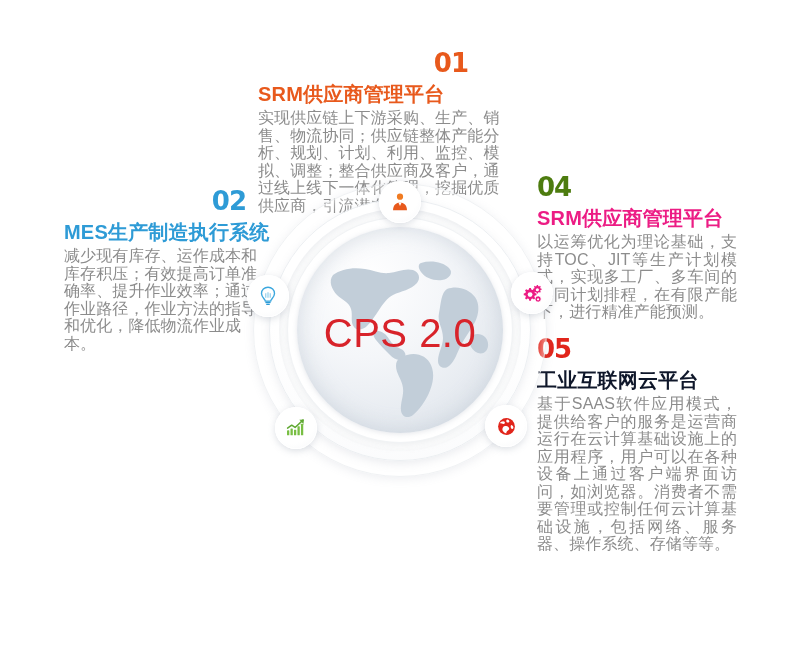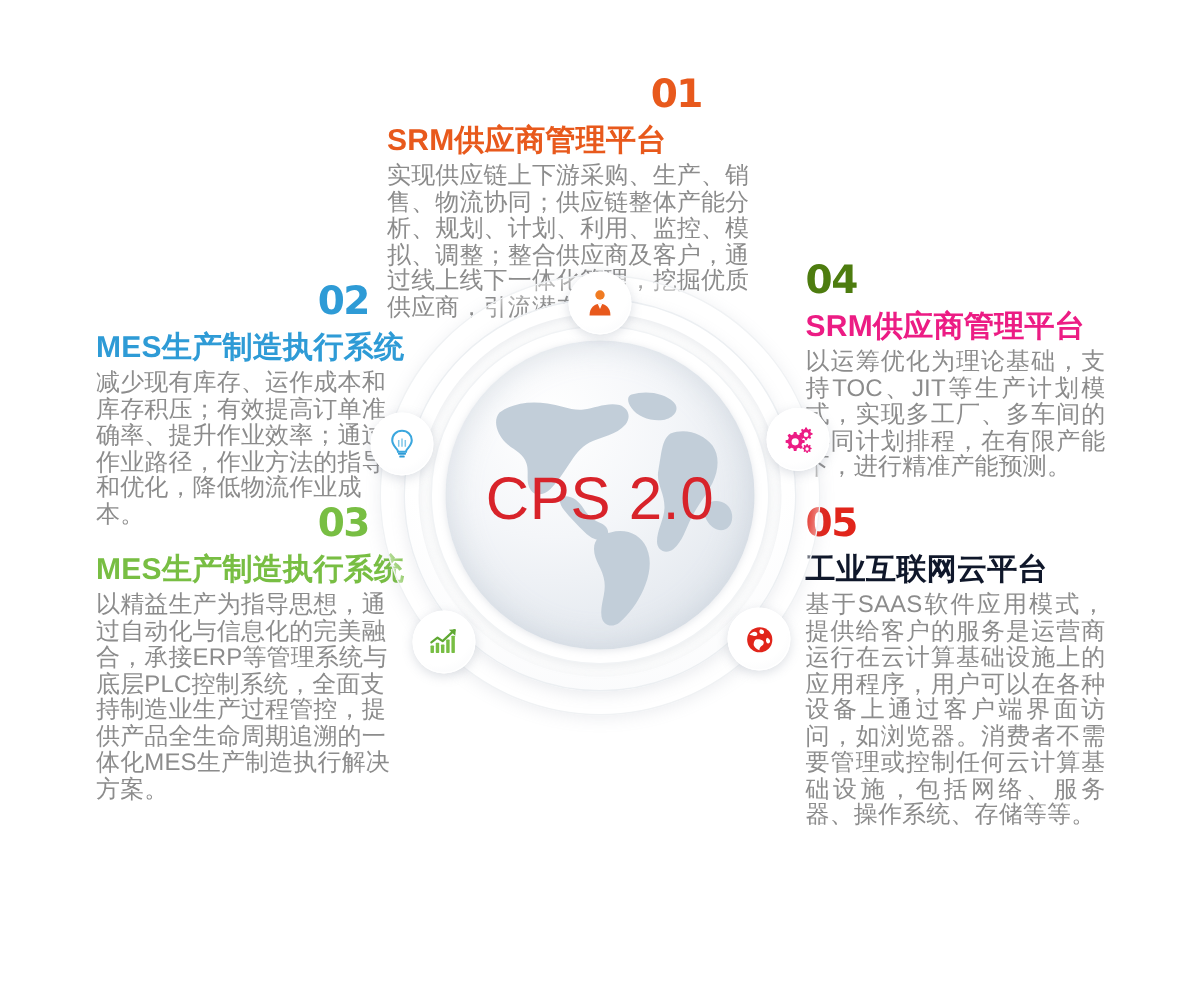--- a/index.html
+++ b/index.html
@@ -145,25 +145,20 @@
     <div class="title">SRM供应商管理平台</div>
     <div class="body">实现供应链上下游采购、生产、销售、物流协同；供应链整体产能分析、规划、计划、利用、监控、模拟、调整；整合供应商及客户，通过线上线下一体化管理，挖掘优质供应商，引流潜在客户。</div>
   </div>
 
   <div class="block" id="blk02">
     <div class="num">02</div>
     <div class="title">MES生产制造执行系统</div>
     <div class="body">减少现有库存、运作成本和库存积压；有效提高订单准确率、提升作业效率；通过作业路径，作业方法的指导和优化，降低物流作业成本。</div>
   </div>
 
-  <div class="block" id="blk03">
-    <div class="num">03</div>
-    <div class="title">MES生产制造执行系统</div>
-    <div class="body">以精益生产为指导思想，通过自动化与信息化的完美融合，承接ERP等管理系统与底层PLC控制系统，全面支持制造业生产过程管控，提供产品全生命周期追溯的一体化MES生产制造执行解决方案。</div>
-  </div>
 
   <div class="block" id="blk04">
     <div class="num">04</div>
     <div class="title">SRM供应商管理平台</div>
     <div class="body">以运筹优化为理论基础，支持TOC、JIT等生产计划模式，实现多工厂、多车间的协同计划排程，在有限产能下，进行精准产能预测。</div>
   </div>
 
   <div class="block" id="blk05">
     <div class="num">05</div>
     <div class="title">工业互联网云平台</div>

